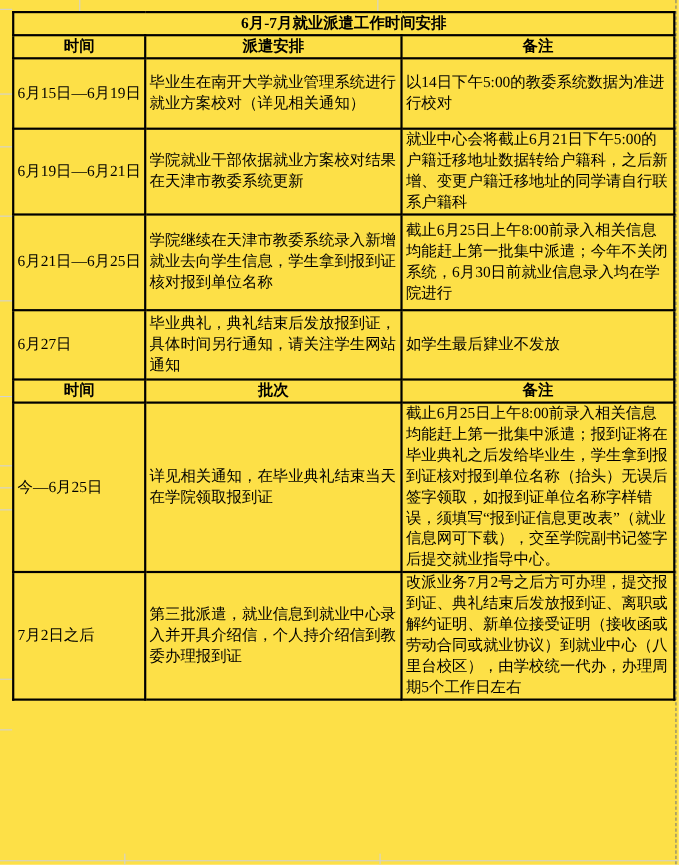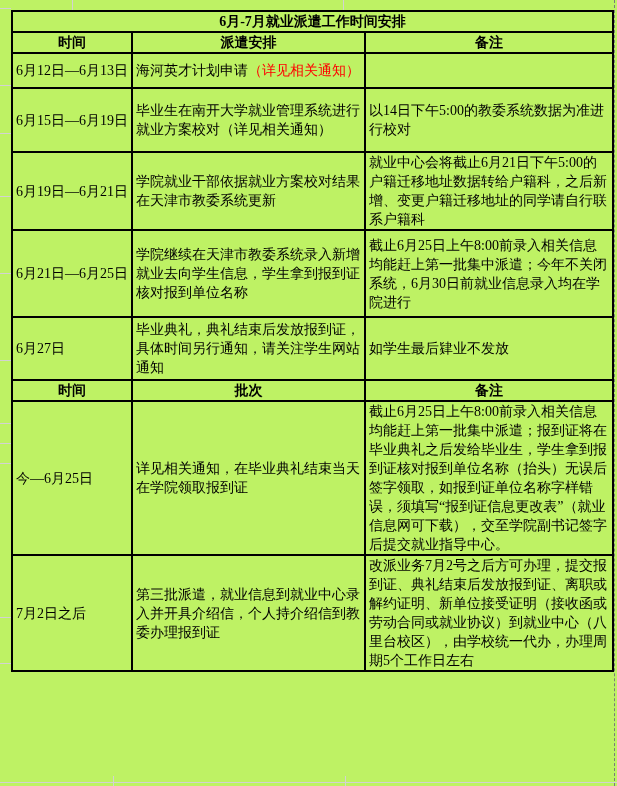--- a/index.html
+++ b/index.html
@@ -1,17 +1,17 @@
 <!DOCTYPE html>
 <html><head>
 <meta charset="utf-8">
 <style>
   html,body { margin:0; padding:0; }
   .sheet {
-    position:relative; width:617px; height:786px; background:#bef264;
+    position:relative; width:617px; height:786px; background:#fde047;
     font-family:"Liberation Serif","DejaVu Serif",serif; color:#000; overflow:hidden;
   }
   table.sched {
     position:absolute; left:11px; top:10px; width:601px;
     border-collapse:collapse; table-layout:fixed;
   }
   table.sched td {
     border:2px solid #000; padding:0 3px; vertical-align:middle;
     font-size:14px; line-height:19px; overflow:hidden; word-break:break-all;
   }
@@ -57,25 +57,20 @@
 
     <tbody>
         <tr style="height:20px">
       <td colspan="3" class="title-cell">6月-7月就业派遣工作时间安排</td>
     </tr>
     <tr style="height:20px">
       <td class="head-cell">时间</td>
       <td class="head-cell">派遣安排</td>
       <td class="head-cell">备注</td>
     </tr>
-    <tr style="height:35px">
-      <td class="time-col">6月12日—6月13日</td>
-      <td><span>海河英才计划申请</span><span class="red">（详见相关通知）</span></td>
-      <td></td>
-    </tr>
     <tr style="height:64px">
       <td class="time-col">6月15日—6月19日</td>
       <td>毕业生在南开大学就业管理系统进行就业方案校对（详见相关通知）</td>
       <td>以14日下午5:00的教委系统数据为准进行校对</td>
     </tr>
     <tr style="height:77px">
       <td class="time-col">6月19日—6月21日</td>
       <td>学院就业干部依据就业方案校对结果在天津市教委系统更新</td>
       <td>就业中心会将截止6月21日下午5:00的户籍迁移地址数据转给户籍科，之后新增、变更户籍迁移地址的同学请自行联系户籍科</td>
     </tr>

